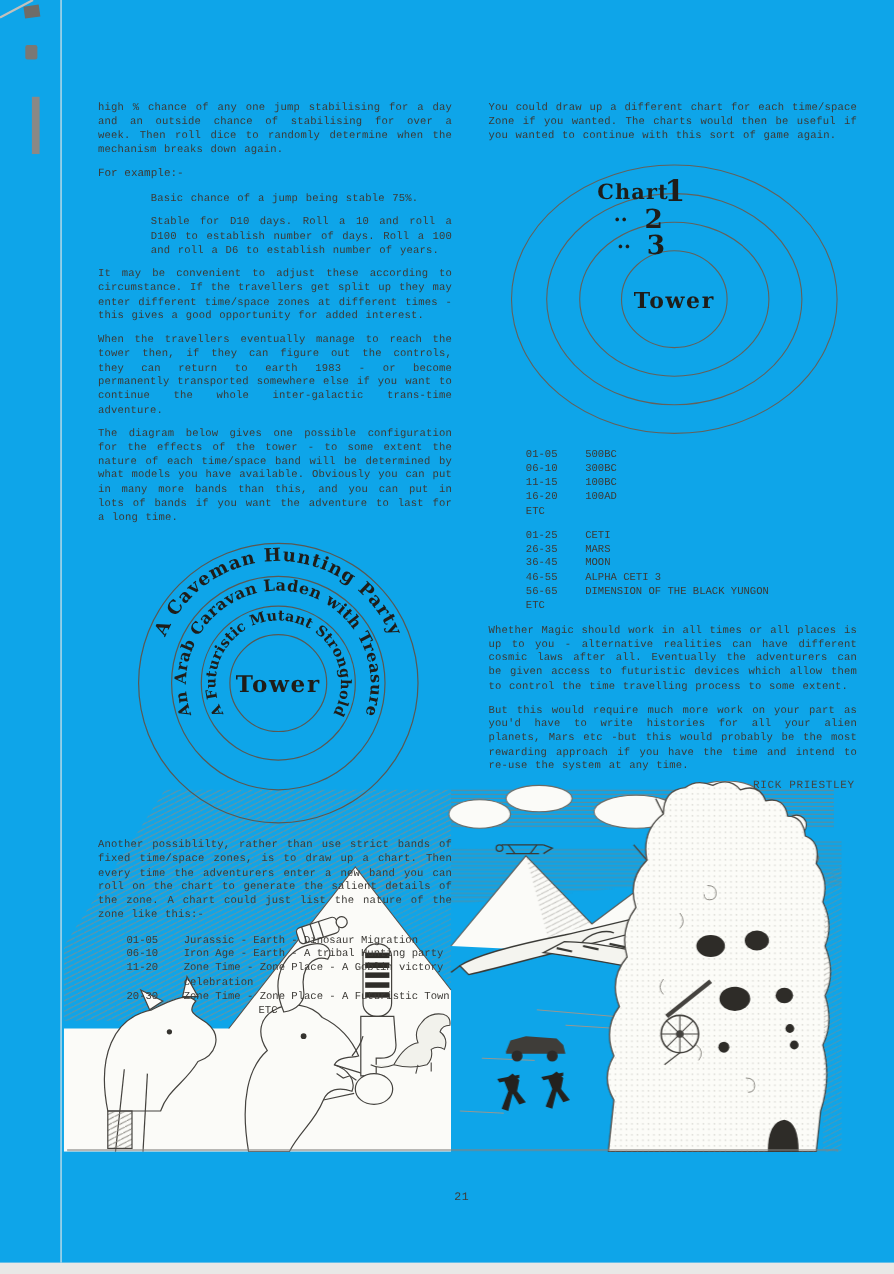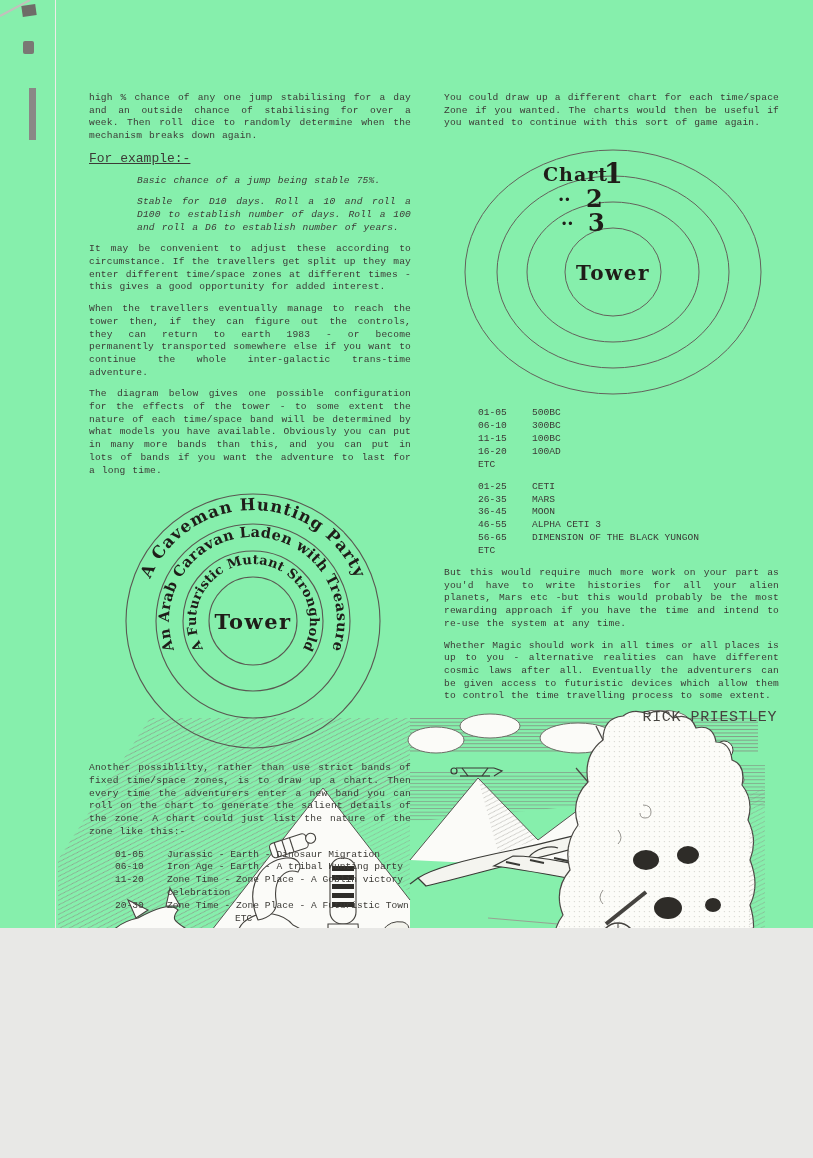--- a/index.html
+++ b/index.html
@@ -1,47 +1,47 @@
 <!DOCTYPE html>
 <html><head>
 <meta charset="utf-8">
 <style>
   html,body{margin:0;padding:0;background:#e8e8e6;}
-  .page{position:relative;width:813px;height:928px;background:#86efac;overflow:hidden;
+  .page{position:relative;width:813px;height:1148px;background:#0ea5e9;overflow:hidden;
         font-family:"Liberation Mono","DejaVu Sans Mono",monospace;color:#3c3a36;}
   
   .fold-line{position:absolute;left:55px;top:0;width:1px;height:1158px;background:#edecd e8;background:#edece8;}
   .mk{position:absolute;background:#6e6c68;}
   .mk1{left:22px;top:5px;width:14px;height:11px;transform:rotate(-8deg);}
   .mk2{left:23px;top:41px;width:11px;height:13px;border-radius:2px;background:#7a7874;}
   .mk3{left:29px;top:88px;width:7px;height:52px;background:#8a8886;}
   .corner{position:absolute;left:0;top:0;width:40px;height:20px;}
 
   .col{position:absolute;top:92px;z-index:2;}
   .col-left{left:89px;width:322px;}
   .col-right{left:444px;width:335px;}
   .para{font-size:9.6px;line-height:12.7px;text-align:justify;letter-spacing:.15px;word-spacing:1px;margin:9px 0 0 0;}
   .para.first{margin-top:0;}
-  .label{font-size:13px;line-height:12.7px;margin:10px 0 0 0;text-decoration:underline;}
-  .indent{margin-left:48px;font-style:italic;}
+  .label{font-size:10px;line-height:12.7px;margin:10px 0 0 0;}
+  .indent{margin-left:48px;}
   .diagram{display:block;}
   .dg-left{margin:6px 0 2px 24px;}
   .dg-right{margin:16px 0 0 14px;}
 
   .chart-list{margin-top:10px;font-size:9.6px;line-height:12.9px;}
   .zrow{display:flex;padding-left:26px;margin:0;}
   .zr{width:46px;flex:0 0 auto;}
   .zd{flex:1;padding-left:6px;}
   .zetc{padding-left:146px;}
   .rlist{margin-top:9px;font-size:9.6px;line-height:12.9px;}
   .rrow{display:flex;padding-left:34px;}
   .rr{width:44px;flex:0 0 auto;}
   .rv{flex:1;padding-left:10px;}
   .retc{padding-left:34px;}
-  .byline{font-size:15px;letter-spacing:.6px;text-align:right;margin:6px 2px 0 0;color:#45433f;}
+  .byline{font-size:10px;letter-spacing:.6px;text-align:right;margin:6px 2px 0 0;color:#45433f;}
 
   .illo{position:absolute;left:58px;top:710px;z-index:1;}
   .pagenum{position:absolute;left:413px;top:1083px;font-size:10.5px;color:#3f3d39;letter-spacing:.5px;text-align:center;}
 
   svg text{font-family:"DejaVu Serif","Liberation Serif",serif;}
 </style>
 </head>
 <body>
 
 <div class="page">
@@ -169,22 +169,22 @@
           <span class="rr">46-55</span>
           <span class="rv">ALPHA CETI 3</span>
         </div>
       <div class="rrow">
           <span class="rr">56-65</span>
           <span class="rv">DIMENSION OF THE BLACK YUNGON</span>
         </div>
       <div class="retc">ETC</div>
     </div>
 
+    <p class="para">Whether Magic should work in all times or all places is up to you - alternative realities can have different cosmic laws after all. Eventually the adventurers can be given access to futuristic devices which allow them to control the time travelling process to some extent.</p>
     <p class="para">But this would require much more work on your part as you'd have to write histories for all your alien planets, Mars etc -but this would probably be the most rewarding approach if you have the time and intend to re-use the system at any time.</p>
-    <p class="para">Whether Magic should work in all times or all places is up to you - alternative realities can have different cosmic laws after all. Eventually the adventurers can be given access to futuristic devices which allow them to control the time travelling process to some extent.</p>
     <div class="byline">RICK PRIESTLEY</div>
   </div>
 
   <svg class="illo" width="707" height="337" viewBox="0 0 707 337">
     <defs>
       <pattern id="dh" width="6" height="6" patternUnits="userSpaceOnUse" patternTransform="rotate(18)">
         <line x1="0" y1="6" x2="6" y2="0" stroke="#8d8b85" stroke-width="0.9"></line>
       </pattern>
       <pattern id="hl" width="10" height="3.6" patternUnits="userSpaceOnUse">
         <line x1="0" y1="1.4" x2="10" y2="1.4" stroke="#83817b" stroke-width="0.9"></line>

